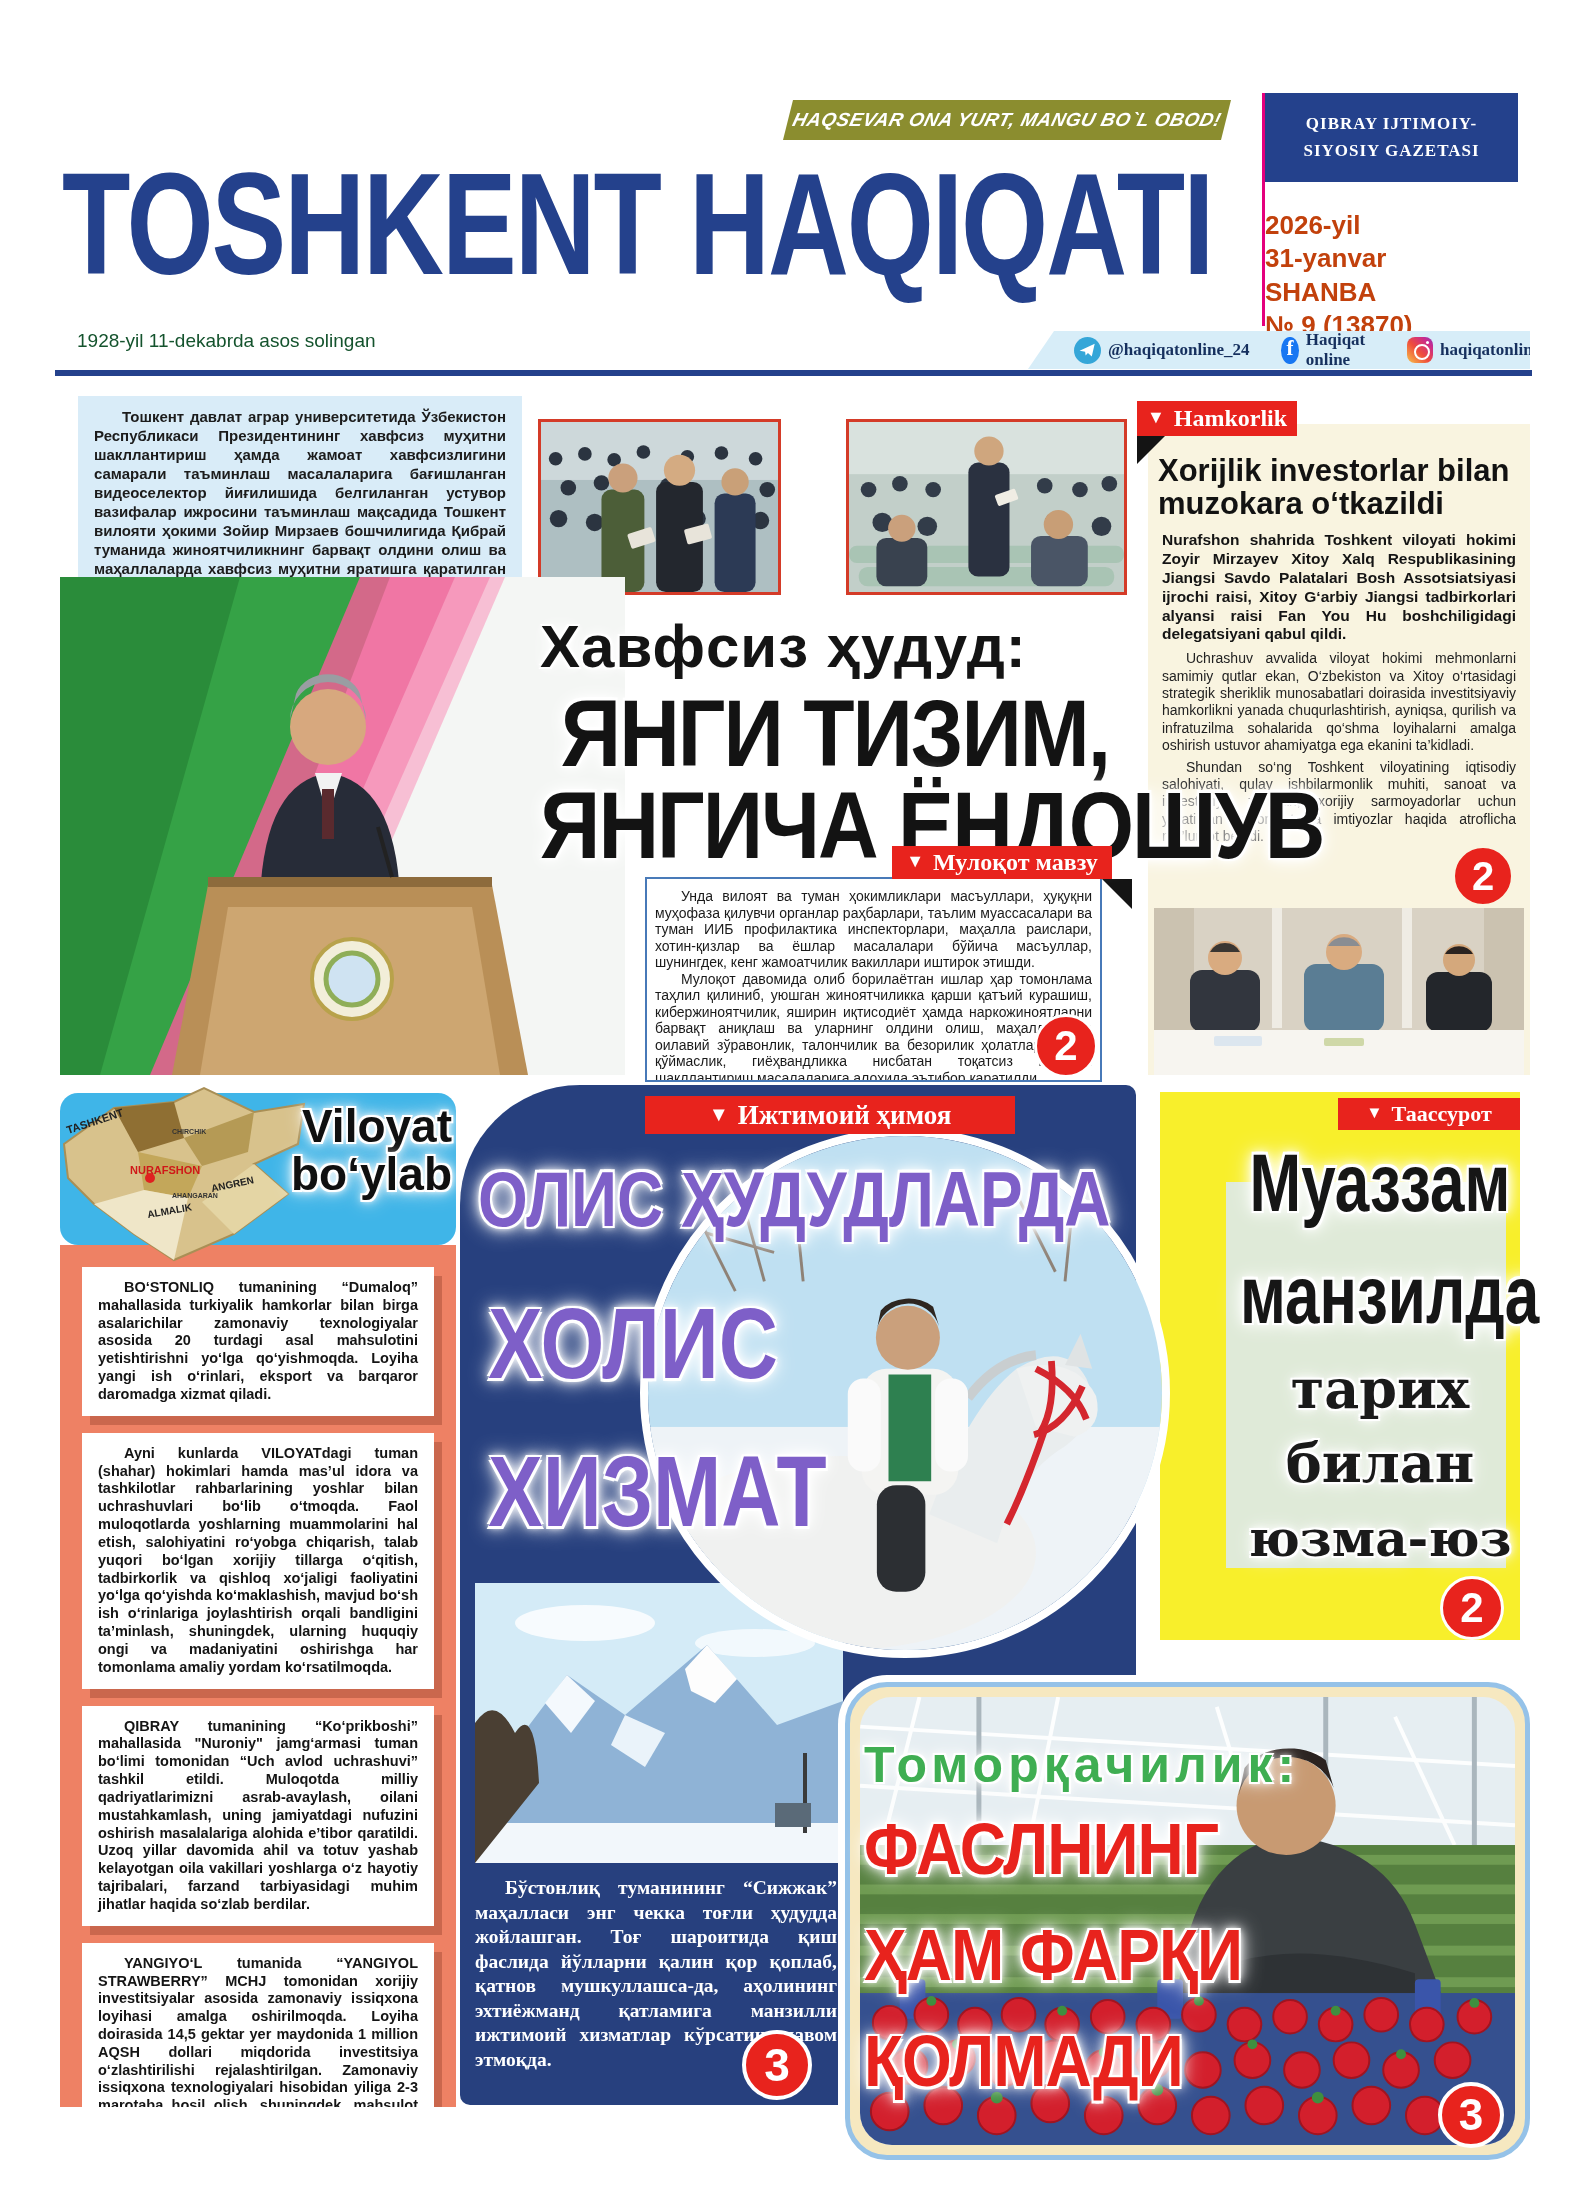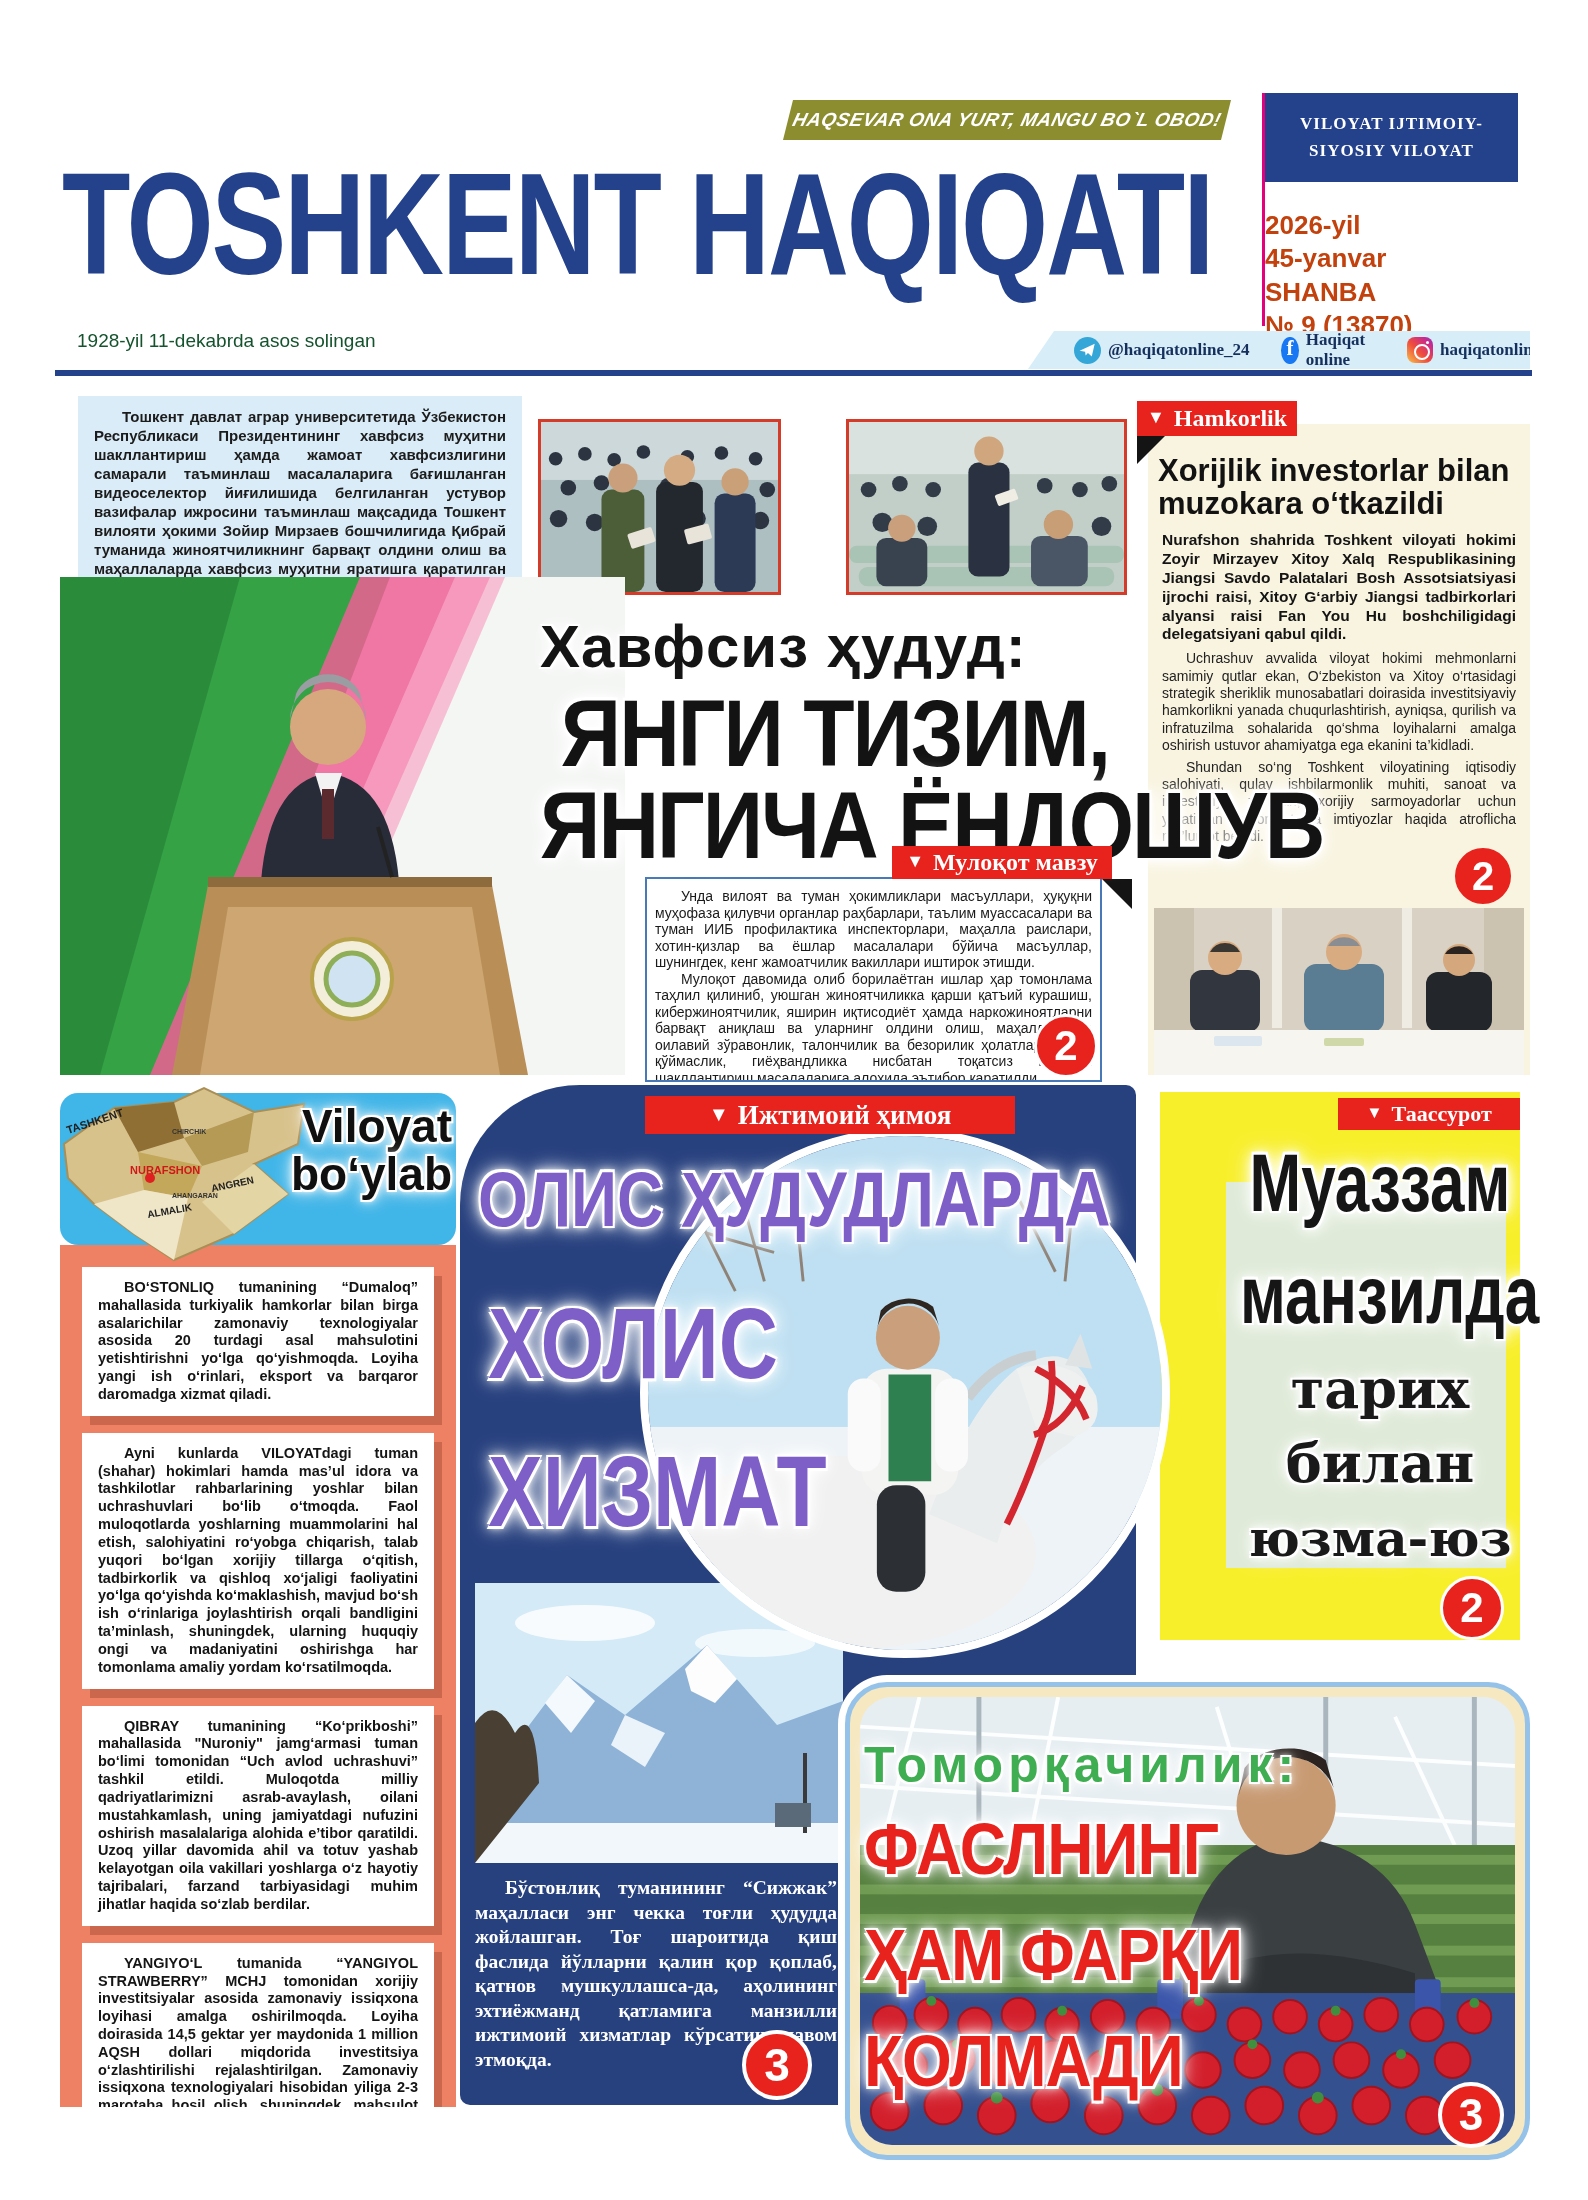--- a/index.html
+++ b/index.html
@@ -128,24 +128,24 @@
 
 <div class="page">
 
   <div class="abs slogan">
     <span>HAQSEVAR ONA YURT, MANGU BO`L OBOD!</span>
   </div>
 
   <div class="abs masthead">TOSHKENT HAQIQATI</div>
 
   <div class="abs infobox">
-    <div class="infobox-head">VILOYAT IJTIMOIY-SIYOSIY VILOYAT</div>
+    <div class="infobox-head">QIBRAY IJTIMOIY-SIYOSIY GAZETASI</div>
     <div class="infobox-body">
       <div>2026-yil</div>
-      <div>45-yanvar</div>
+      <div>31-yanvar</div>
       <div>SHANBA</div>
       <div>№ 9 (13870)</div>
     </div>
   </div>
 
   <div class="abs founded">1928-yil 11-dekabrda asos solingan</div>
 
   <div class="abs socialbar">
     <span class="social-item">
       <span class="ic">

